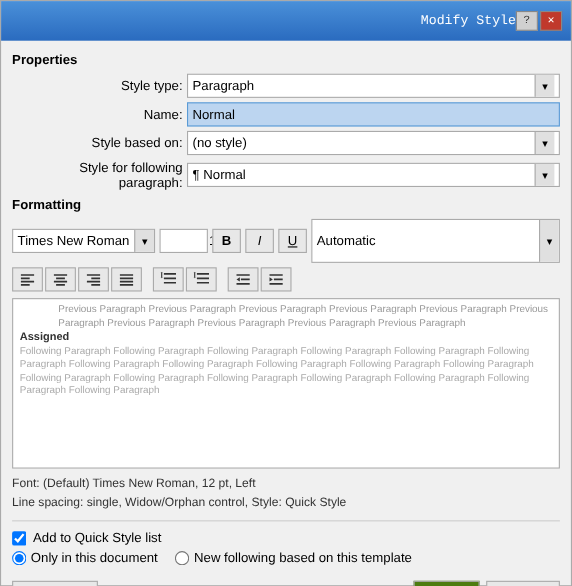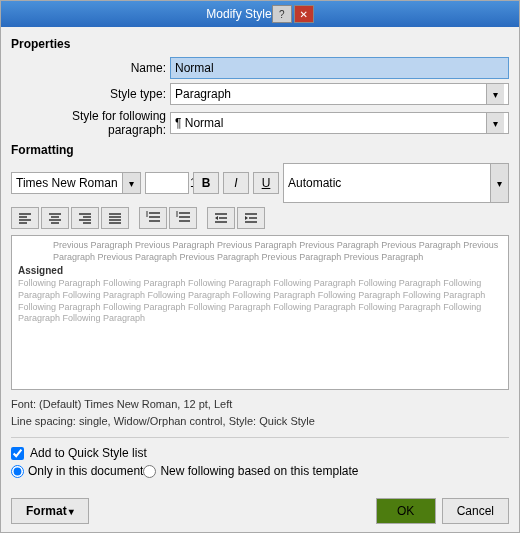--- a/index.html
+++ b/index.html
@@ -14,23 +14,24 @@
       display: flex;
       flex-direction: column;
     }
 
     .title-bar {
       background: linear-gradient(to bottom, #4a90d9, #2a6bbf);
       color: white;
       padding: 4px 8px;
       display: flex;
       align-items: center;
-      justify-content: center;
-      height: 26px;
-      flex-shrink: 0;
+      justify-content: flex-end;
+      height: 36px;
+      flex-shrink: 0;
+      font-family: Liberation Mono, monospace;
     }
 
     .title-bar-title {
       font-size: 12px;
       font-weight: normal;
     }
 
     .title-bar-buttons {
       display: flex;
       gap: 2px;
@@ -289,20 +290,21 @@
 
     .checkbox-row {
       display: flex;
       align-items: center;
       gap: 6px;
     }
 
     .radio-row {
       display: flex;
       align-items: center;
+      gap: 16px;
     }
 
     .radio-option {
       display: flex;
       align-items: center;
       gap: 4px;
     }
 
     .dialog-footer {
       display: flex;
@@ -366,36 +368,45 @@
     <div class="title-bar-buttons">
       <div class="title-btn">?</div>
       <div class="title-btn close">✕</div>
     </div>
   </div>
 
   <div class="dialog-body">
 
     <div class="properties-section">
       <div class="section-label">Properties</div>
-
-      <div class="form-row">
-        <span class="form-label">Name:</span>
-        <input class="form-control form-control-name" type="text" value="Normal" style="flex: 1 1 0%; height: 22px; border: 1px solid rgb(91, 155, 213); background: rgb(188, 213, 240); padding: 0px 4px; font-size: 12px;">
-      </div>
 
       <div class="form-row">
         <span class="form-label">Style type:</span>
         <div class="form-select">
           <span>Paragraph</span>
           <div class="select-arrow">
               <span class="chevron-down"></span>
             </div>
         </div>
       </div>
 
+      <div class="form-row">
+        <span class="form-label">Name:</span>
+        <input class="form-control form-control-name" type="text" value="Normal" style="flex: 1 1 0%; height: 22px; border: 1px solid rgb(91, 155, 213); background: rgb(188, 213, 240); padding: 0px 4px; font-size: 12px;">
+      </div>
+
+      <div class="form-row">
+        <span class="form-label">Style based on:</span>
+        <div class="form-select">
+          <span>(no style)</span>
+          <div class="select-arrow">
+              <span class="chevron-down"></span>
+            </div>
+        </div>
+      </div>
 
       <div class="form-row">
         <span class="form-label">Style for following paragraph:</span>
         <div class="form-select">
           <span>¶ Normal</span>
           <div class="select-arrow">
               <span class="chevron-down"></span>
             </div>
         </div>
       </div>

